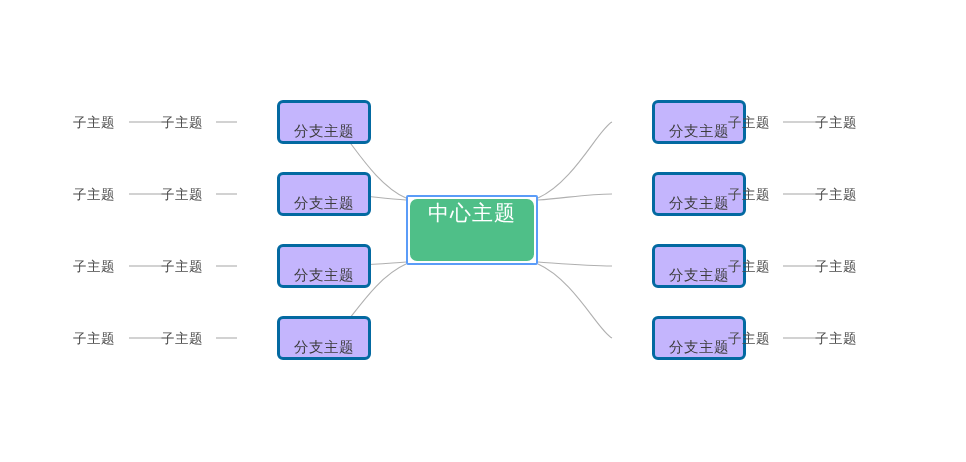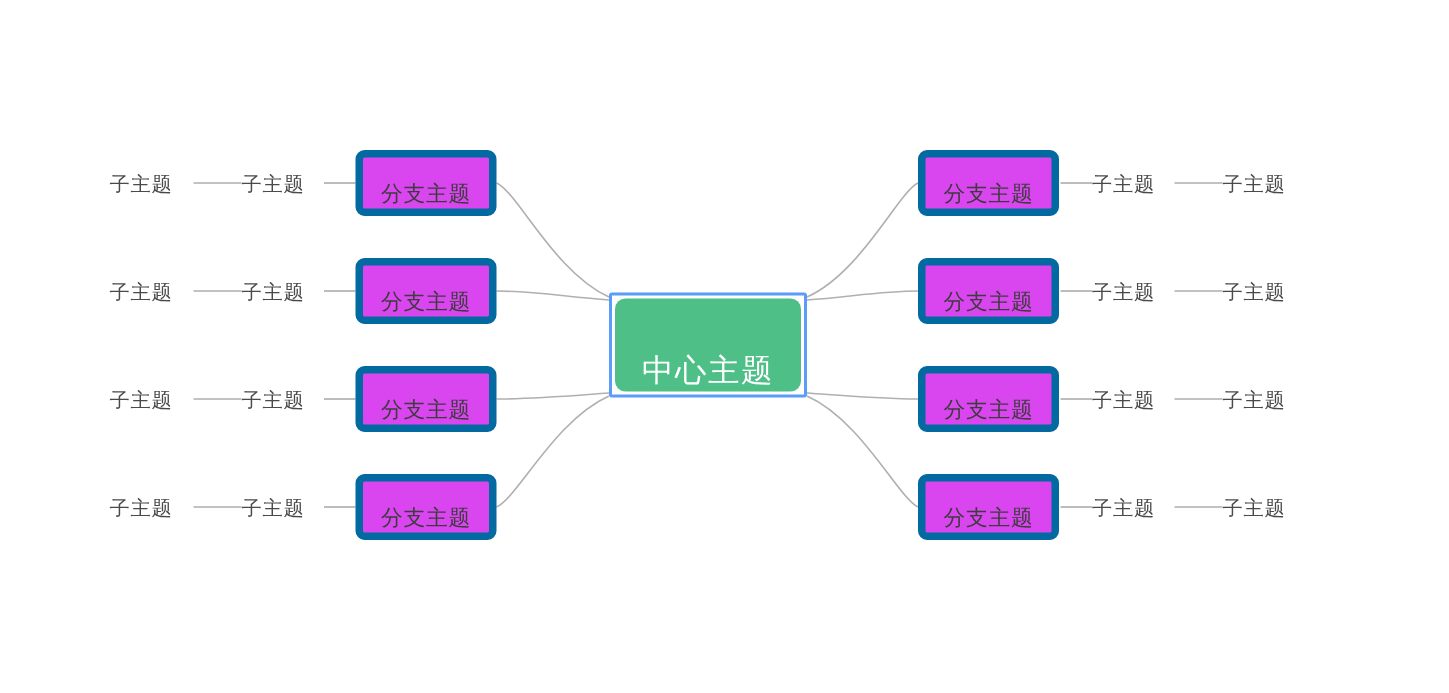--- a/index.html
+++ b/index.html
@@ -48,36 +48,37 @@
   .center-node {
     position: absolute;
     left: 410px;
     top: 199px;
     width: 124px;
     height: 62px;
     box-sizing: border-box;
     background: #4fbf88;
     border-radius: 7px;
     display: flex;
-    align-items: flex-end;
+    align-items: flex-start;
     justify-content: center;
     color: #ffffff;
     font-size: 21px;
     letter-spacing: 1px;
   }
   
   .branch {
     width: 94px;
     height: 44px;
-    background: #d946ef;
-    border: 5px solid #0369a1;
+    background: #c4b5fd;
+    border: 3px solid #0369a1;
     border-radius: 6px;
     color: #3c3c3c;
     font-size: 14.5px;
     letter-spacing: 0.5px;
+    margin-left: 40px;
   }
   
   .leaf {
     color: #4a4a4a;
     font-size: 13.5px;
     letter-spacing: 0.5px;
     height: 20px;
   }
 </style>
 </head>

